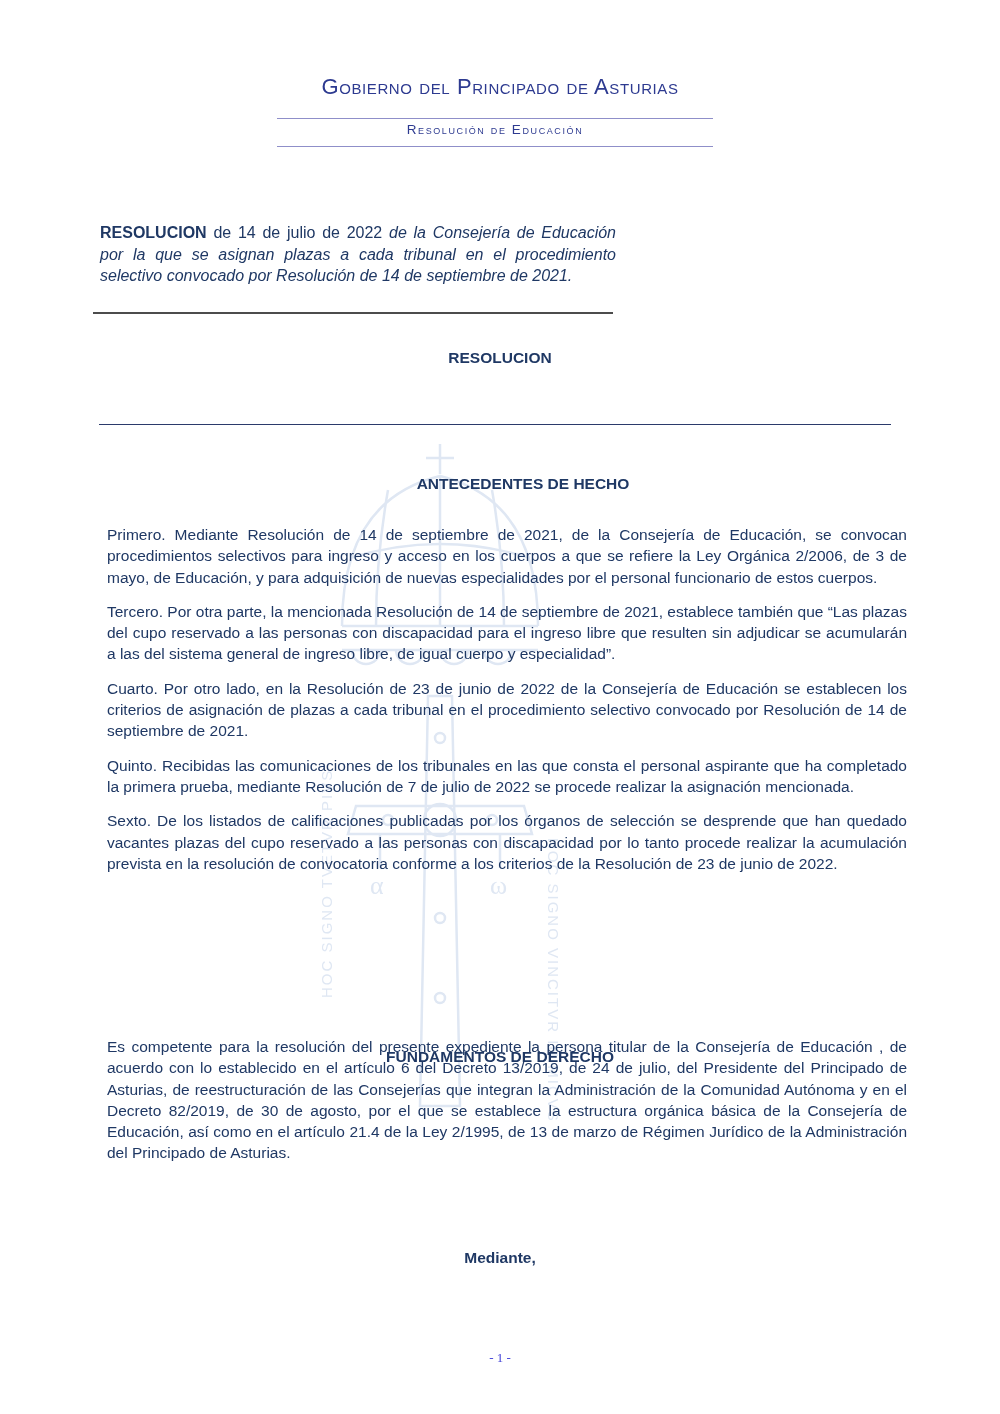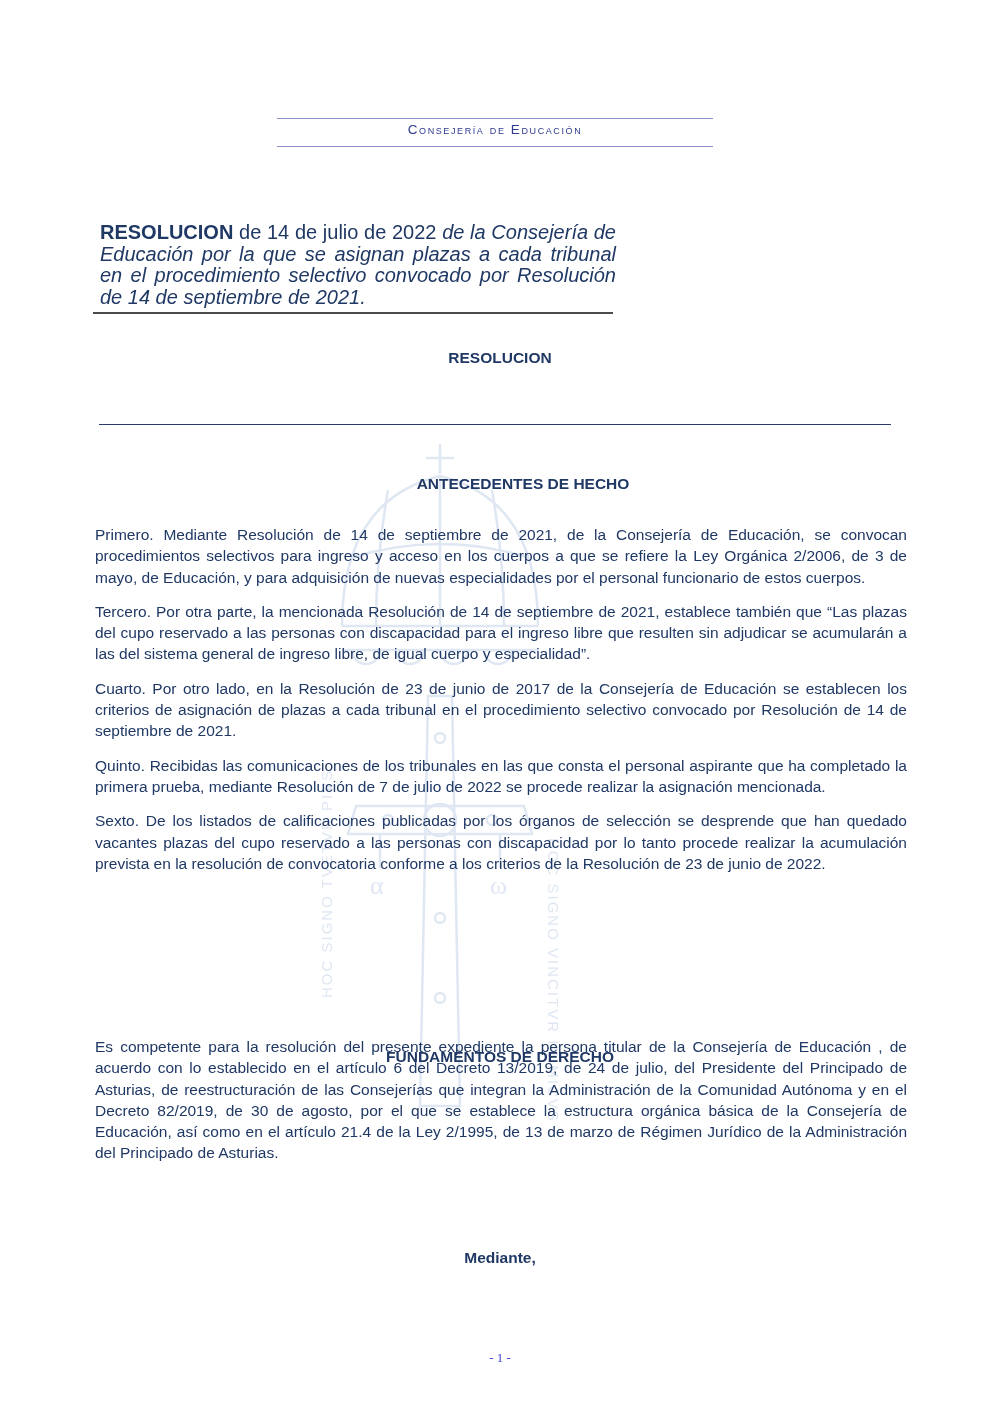--- a/index.html
+++ b/index.html
@@ -33,21 +33,21 @@
   .dept-title{
     position:absolute;top:122px;left:277px;width:436px;
     text-align:center;
     font-variant:small-caps;
     font-size:13.5px;letter-spacing:1.6px;
     color:#2d3a90;
   }
   
   .subject{
     position:absolute;top:222px;left:100px;width:516px;
-    font-size:20px;line-height:21.6px;
+    font-size:16px;line-height:21.6px;
     text-align:justify;
   }
   .subject .b{font-weight:bold;}
   .subject .i{font-style:italic;}
   .subject-divider{
     position:absolute;top:312px;left:93px;width:520px;height:0;
     border-top:2px solid #4c4c4c;
   }
   
   .center-heading{
@@ -64,21 +64,21 @@
   .h-fundamentos{top:1048px;}
   .h-resuelvo{top:1249px;}
   
   .bodyblock{
     position:absolute;left:95px;width:812px;
     font-size:15.5px;line-height:21.3px;
     text-align:justify;
   }
   .bb-antecedentes{top:524px;}
   .bb-fundamentos{top:1036px;}
-  .bodyblock p{margin:0 0 13px 0;padding:0;}
+  .bodyblock p{margin:0 0 13px 12px;padding:0;}
   
   .page-number{
     position:absolute;top:1350px;left:0;width:100%;
     text-align:center;
     font-family:"Liberation Serif","DejaVu Serif",serif;
     font-size:13px;color:#4444d8;
   }
 </style>
 </head>
 <body>
@@ -110,39 +110,40 @@
     <circle cx="122" cy="300" r="5"></circle>
       <circle cx="122" cy="480" r="5"></circle>
     <circle cx="122" cy="560" r="5"></circle>
       <circle cx="70" cy="382" r="5"></circle>
       <circle cx="174" cy="382" r="5"></circle>
 
     <text transform="rotate(-90 14 560)" x="14" y="560" font-size="15" letter-spacing="2" fill="#dfe7f3" stroke="none">HOC SIGNO TVETVR PIVS</text>
     <text transform="rotate(90 230 400)" x="230" y="400" font-size="15" letter-spacing="2" fill="#dfe7f3" stroke="none">HOC SIGNO VINCITVR INIMICVS</text>
   </svg>
 
+  <div class="gov-title">Gobierno del Principado de Asturias</div>
   <div class="hline l1"></div>
-  <div class="dept-title">Consejería de Educación</div>
+  <div class="dept-title">Resolución de Educación</div>
   <div class="hline l2"></div>
 
   <div class="subject">
     <span class="b">RESOLUCION</span><span> de 14 de julio de 2022 </span><span class="i">de la Consejería de Educación por la que se asignan plazas a cada tribunal en el procedimiento selectivo convocado por Resolución de 14 de septiembre de 2021.</span>
   </div>
   <div class="subject-divider"></div>
 
   <div class="center-heading h-resolucion">RESOLUCION</div>
 
   <div class="section-divider"></div>
 
   <div class="center-heading h-antecedentes">ANTECEDENTES DE HECHO</div>
 
   <div class="bodyblock bb-antecedentes">
     <p>Primero. Mediante Resolución de 14 de septiembre de 2021, de la Consejería de Educación, se convocan procedimientos selectivos para ingreso y acceso en los cuerpos a que se refiere la Ley Orgánica 2/2006, de 3 de mayo, de Educación, y para adquisición de nuevas especialidades por el personal funcionario de estos cuerpos.</p>
     <p>Tercero. Por otra parte, la mencionada Resolución de 14 de septiembre de 2021, establece también que “Las plazas del cupo reservado a las personas con discapacidad para el ingreso libre que resulten sin adjudicar se acumularán a las del sistema general de ingreso libre, de igual cuerpo y especialidad”.</p>
-    <p>Cuarto. Por otro lado, en la Resolución de 23 de junio de 2017 de la Consejería de Educación se establecen los criterios de asignación de plazas a cada tribunal en el procedimiento selectivo convocado por Resolución de 14 de septiembre de 2021.</p>
+    <p>Cuarto. Por otro lado, en la Resolución de 23 de junio de 2022 de la Consejería de Educación se establecen los criterios de asignación de plazas a cada tribunal en el procedimiento selectivo convocado por Resolución de 14 de septiembre de 2021.</p>
     <p>Quinto. Recibidas las comunicaciones de los tribunales en las que consta el personal aspirante que ha completado la primera prueba, mediante Resolución de 7 de julio de 2022 se procede realizar la asignación mencionada.</p>
     <p>Sexto. De los listados de calificaciones publicadas por los órganos de selección se desprende que han quedado vacantes plazas del cupo reservado a las personas con discapacidad por lo tanto procede realizar la acumulación prevista en la resolución de convocatoria conforme a los criterios de la Resolución de 23 de junio de 2022.</p>
   </div>
 
   <div class="center-heading h-fundamentos">FUNDAMENTOS DE DERECHO</div>
 
   <div class="bodyblock bb-fundamentos">
     <p>Es competente para la resolución del presente expediente la persona titular de la Consejería de Educación , de acuerdo con lo establecido en el artículo 6 del Decreto 13/2019, de 24 de julio, del Presidente del Principado de Asturias, de reestructuración de las Consejerías que integran la Administración de la Comunidad Autónoma y en el Decreto 82/2019, de 30 de agosto, por el que se establece la estructura orgánica básica de la Consejería de Educación, así como en el artículo 21.4 de la Ley 2/1995, de 13 de marzo de Régimen Jurídico de la Administración del Principado de Asturias.</p>
   </div>
 

